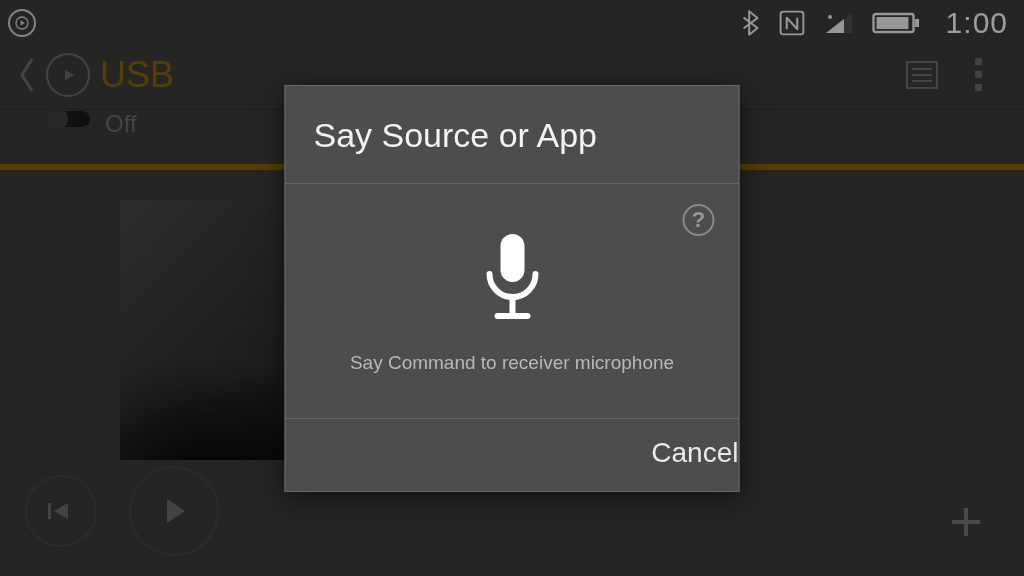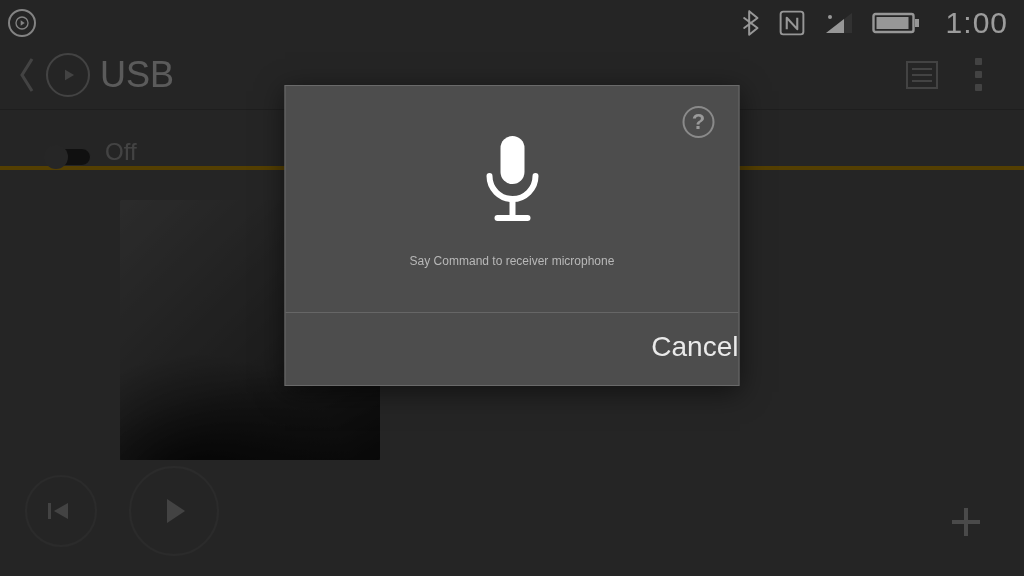--- a/index.html
+++ b/index.html
@@ -10,47 +10,47 @@
   .statusbar { position: absolute; top: 0; left: 0; right: 0; height: 40px; display: flex; align-items: center; padding: 6px 16px 0 8px; color: #f0f0f0; }
   .statusbar .app-icon { width: 28px; height: 28px; border: 2px solid #c9c9c9; border-radius: 50%; display:flex; align-items:center; justify-content:center; margin-right: 6px; }
   .statusbar .spacer { flex: 1; }
   .statusbar .ico { margin-left: 18px; display: inline-flex; align-items: center; justify-content: center; }
   .statusbar .time { margin-left: 26px; font-size: 30px; font-weight: 300; letter-spacing: 1px; }
 
   
   .bg { position: absolute; inset: 40px 0 0 0; filter: brightness(0.55); }
   .titlebar { display:flex; align-items:center; height: 70px; padding: 0 18px; border-bottom: 1px solid #555; }
   .titlebar .back { display:flex; align-items:center; margin-right: 8px; }
-  .titlebar .source-title { font-size: 36px; color: #ffffff; font-weight: 300; }
+  .titlebar .source-title { font-size: 36px; color: #eab308; font-weight: 300; }
   .titlebar .tb-spacer { flex:1; }
   .titlebar .menu-btn, .titlebar .overflow-btn { width: 56px; height: 56px; display:flex; align-items:center; justify-content:center; }
   .titlebar .overflow-btn .dot { width:7px; height:7px; background:#bdbdbd; border-radius:1px; margin:3px 0; }
   .titlebar .overflow-btn { flex-direction: column; }
 
-  .toggle-row { display:flex; align-items:flex-end; height:60px; padding:0 45px; border-bottom:4px solid #eab308; color:#bdbdbd; font-size:24px; }
+  .toggle-row { display:flex; align-items:flex-start; height:60px; padding:0 45px; border-bottom:6px solid #eab308; color:#bdbdbd; font-size:24px; }
   .toggle-row .switch { width:46px; height:18px; border-radius:9px; background:#2e2e2e; border:1px solid #6a6a6a; position:relative; margin-right:14px; }
   .toggle-row .switch::after { content:""; position:absolute; left:-2px; top:-4px; width:24px; height:24px; border-radius:50%; background:#6b6b6b; }
 
   .art-area { position:relative; height:295px; }
   .art { position:absolute; left:120px; top:30px; width:260px; height:260px; background: linear-gradient(135deg,#7a7a7a 0%, #545454 55%, #2f2f2f 100%); border-radius:2px; }
   .art::after { content:""; position:absolute; left:0; right:0; bottom:0; height:130px; background: radial-gradient(ellipse at 30% 120%, rgba(0,0,0,0.8), transparent 60%), linear-gradient(160deg, transparent 40%, rgba(0,0,0,.5)); }
 
   .transport { position:absolute; left:25px; bottom:20px; display:flex; align-items:center; gap:32px; }
   .tbtn { width:72px; height:72px; border:2px solid #787878; border-radius:50%; display:flex; align-items:center; justify-content:center; }
   .tbtn.play { width:90px; height:90px; }
   .plus { position:absolute; right:38px; bottom:34px; color:#cfcfcf; }
 
   
   .modal-scrim { position:absolute; inset:0; background: rgba(0,0,0,0.35); }
   .dialog { position:absolute; left:50%; top:85px; transform:translateX(-50%); width:455px; background:#4d4d4d; border:1px solid #6a6a6a; box-shadow: 0 6px 26px rgba(0,0,0,0.55); }
   .dialog .dlg-title { padding: 30px 28px 28px; font-size:34px; font-weight:300; color:#f3f3f3; border-bottom:1px solid #666; }
   .dialog .dlg-body { position:relative; padding: 38px 20px 22px; text-align:center; }
   .dialog .help { position:absolute; top:20px; right:24px; width:32px; height:32px; border:2px solid #8a8a8a; border-radius:50%; color:#9a9a9a; font-size:22px; font-weight:600; display:flex; align-items:center; justify-content:center; }
   .dialog .mic-wrap { display:flex; justify-content:center; padding: 8px 0 26px; }
-  .dialog .hint { color:#b8b8b8; font-size:12px; font-weight:300; padding-bottom:22px; }
+  .dialog .hint { color:#b8b8b8; font-size:19px; font-weight:300; padding-bottom:22px; }
   .dialog .dlg-actions { border-top:1px solid #666; text-align:right; padding:18px 0 22px; font-size:28px; color:#eaeaea; font-weight:300; cursor:pointer; }
 
   svg { display:block; }
 </style>
 </head>
 <body>
 
 <div class="screen">
 
   <div class="statusbar">
@@ -143,20 +143,21 @@
     <span class="plus">
       <svg width="40" height="40" viewBox="0 0 40 40">
           <line x1="20" y1="6" x2="20" y2="34" stroke="#cfcfcf" stroke-width="4"></line>
           <line x1="6" y1="20" x2="34" y2="20" stroke="#cfcfcf" stroke-width="4"></line>
         </svg>
     </span>
   </div>
 
   <div class="modal-scrim"></div>
   <div class="dialog">
+    <div class="dlg-title">Say Source or App</div>
     <div class="dlg-body">
       <div class="help">?</div>
       <div class="mic-wrap">
         <svg width="70" height="96" viewBox="0 0 70 96">
           <rect x="23" y="4" width="24" height="48" rx="12" fill="#ffffff"></rect>
           <path d="M12 44 a23 23 0 0 0 46 0" fill="none" stroke="#ffffff" stroke-width="6" stroke-linecap="round"></path>
           <line x1="35" y1="67" x2="35" y2="84" stroke="#ffffff" stroke-width="6" stroke-linecap="round"></line>
           <line x1="20" y1="86" x2="50" y2="86" stroke="#ffffff" stroke-width="6" stroke-linecap="round"></line>
         </svg>
       </div>

